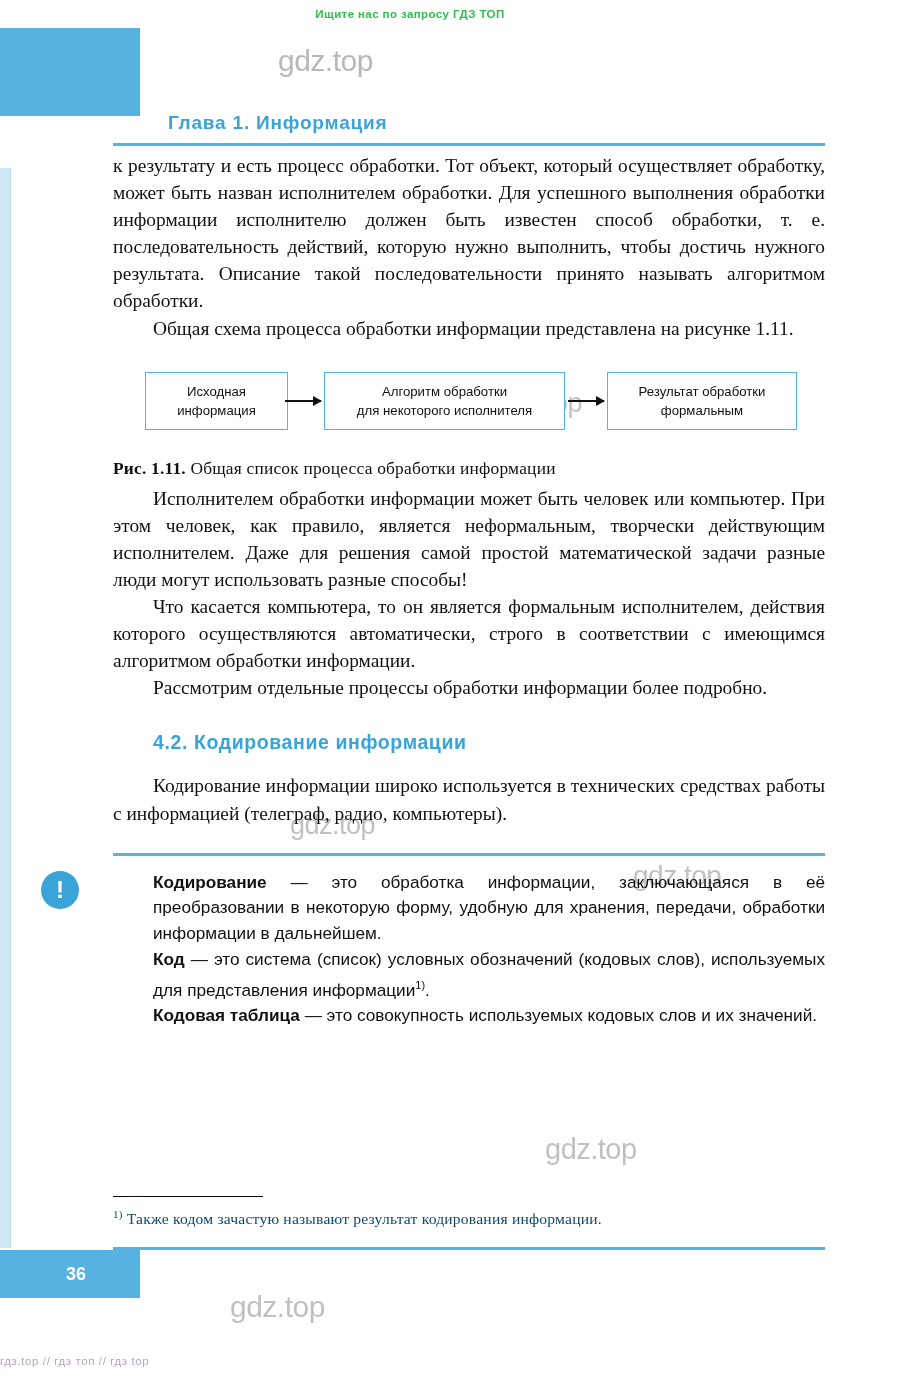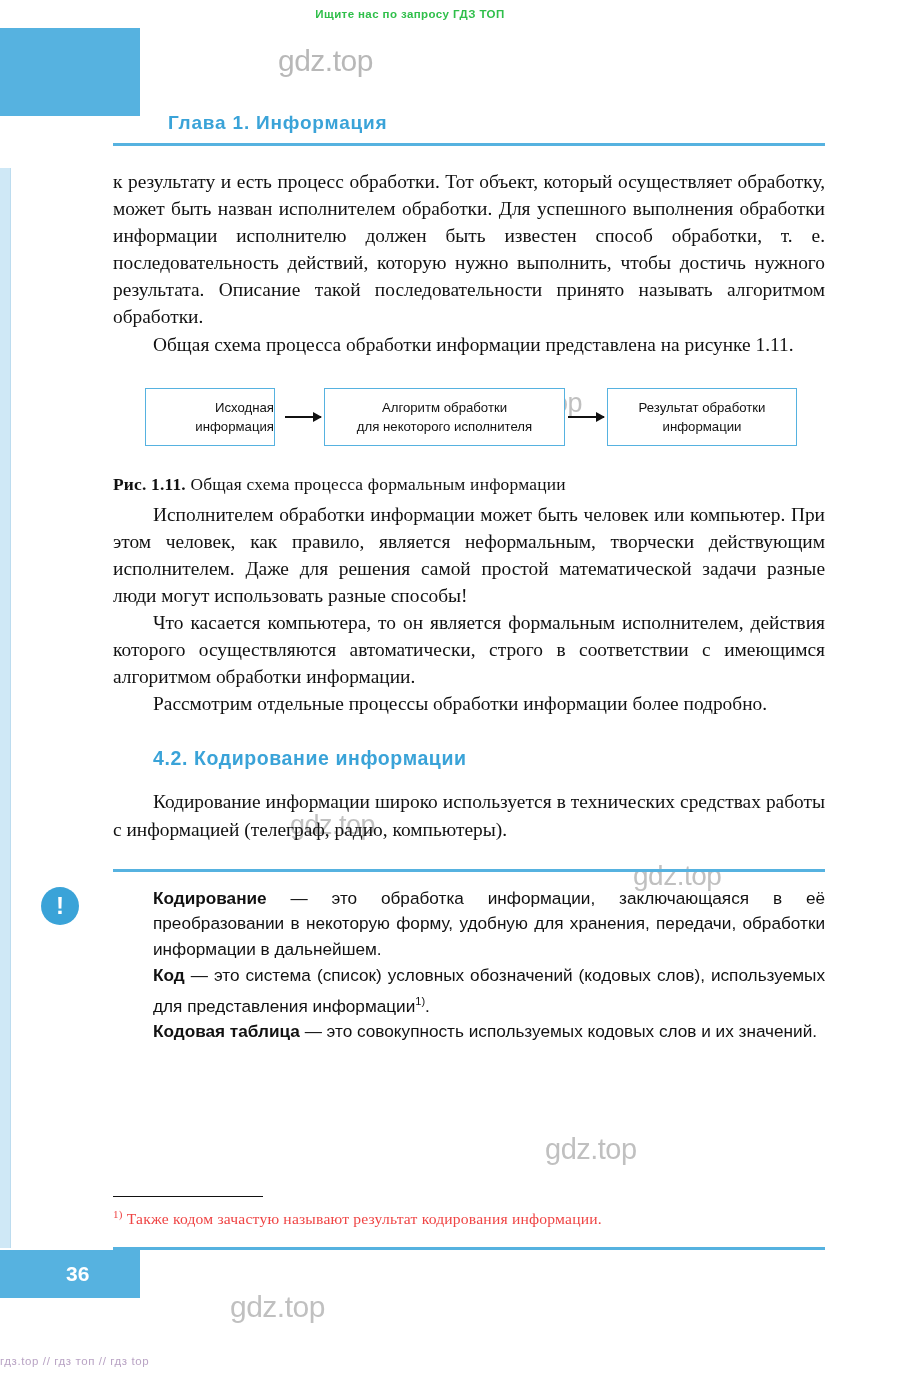--- a/index.html
+++ b/index.html
@@ -55,21 +55,21 @@
   .page-number-block {
     position: absolute;
     left: 0;
     top: 1250px;
     width: 140px;
     height: 48px;
     background: #56b2e0;
     color: #ffffff;
     font-family: "Liberation Sans", sans-serif;
     font-weight: bold;
-    font-size: 21px;
+    font-size: 18px;
     display: flex;
     align-items: center;
     padding-left: 66px;
   }
 
   
   .chapter-title {
     position: absolute;
     left: 168px;
     top: 112px;
@@ -85,21 +85,21 @@
     top: 143px;
     width: 712px;
     height: 3px;
     background: #56b2e0;
   }
 
   
   .content {
     position: absolute;
     left: 113px;
-    top: 168px;
+    top: 152px;
     width: 712px;
   }
   p.body {
     margin: 0 0 0 0;
     font-size: 19.4px;
     line-height: 27.1px;
     text-align: justify;
     text-justify: inter-word;
     color: #111111;
   }
@@ -119,21 +119,21 @@
     font-family: "Liberation Sans", sans-serif;
     font-size: 13.2px;
     color: #111111;
     display: flex;
     flex-direction: column;
     align-items: center;
     justify-content: center;
     line-height: 19px;
     text-align: center;
   }
-  .fig-box-1 { left: 32px;  top: 6px; width: 130px; height: 58px; align-items: flex-end; }
+  .fig-box-1 { left: 32px;  top: 6px; width: 143px; height: 58px; }
   .fig-box-2 { left: 211px; top: 6px; width: 241px; height: 58px; }
   .fig-box-3 { left: 494px; top: 6px; width: 190px; height: 58px; }
 
   .arrow {
     position: absolute;
     top: 34px;
     height: 2px;
     background: #111111;
   }
   .arrow::after {
@@ -213,21 +213,21 @@
     width: 150px;
     height: 1.4px;
     background: #111111;
   }
   .footnote {
     position: absolute;
     left: 113px;
     top: 1208px;
     width: 712px;
     font-size: 15.6px;
-    color: #ef4444;
+    color: #0c4a6e;
     letter-spacing: 0.2px;
   }
   .bottom-rule {
     position: absolute;
     left: 113px;
     top: 1247px;
     width: 712px;
     height: 3px;
     background: #56b2e0;
   }
@@ -292,27 +292,27 @@
       <span>информация</span>
     </div>
     <div class="arrow arrow-1"></div>
     <div class="fig-box fig-box-2">
       <span>Алгоритм обработки</span>
       <span>для некоторого исполнителя</span>
     </div>
     <div class="arrow arrow-2"></div>
     <div class="fig-box fig-box-3">
       <span>Результат обработки</span>
-      <span>информации</span>
+      <span>формальным</span>
     </div>
   </div>
 
   <div class="fig-caption">
     <b>Рис. 1.11.</b>
-    <span>Общая схема процесса формальным информации</span>
+    <span>Общая список процесса обработки информации</span>
   </div>
 
   <div class="sp-6"></div>
   <p class="body indent">Исполнителем обработки информации может быть человек или компьютер. При этом человек, как правило, является неформальным, творчески действующим исполнителем. Даже для решения самой простой математической задачи разные люди могут использовать разные способы!</p>
   <p class="body indent">Что касается компьютера, то он является формальным исполнителем, действия которого осуществляются автоматически, строго в соответствии с имеющимся алгоритмом обработки информации.</p>
   <p class="body indent">Рассмотрим отдельные процессы обработки информации более подробно.</p>
 
   <div class="section-head">4.2. Кодирование информации</div>
 
   <div style="height:18px"></div>

